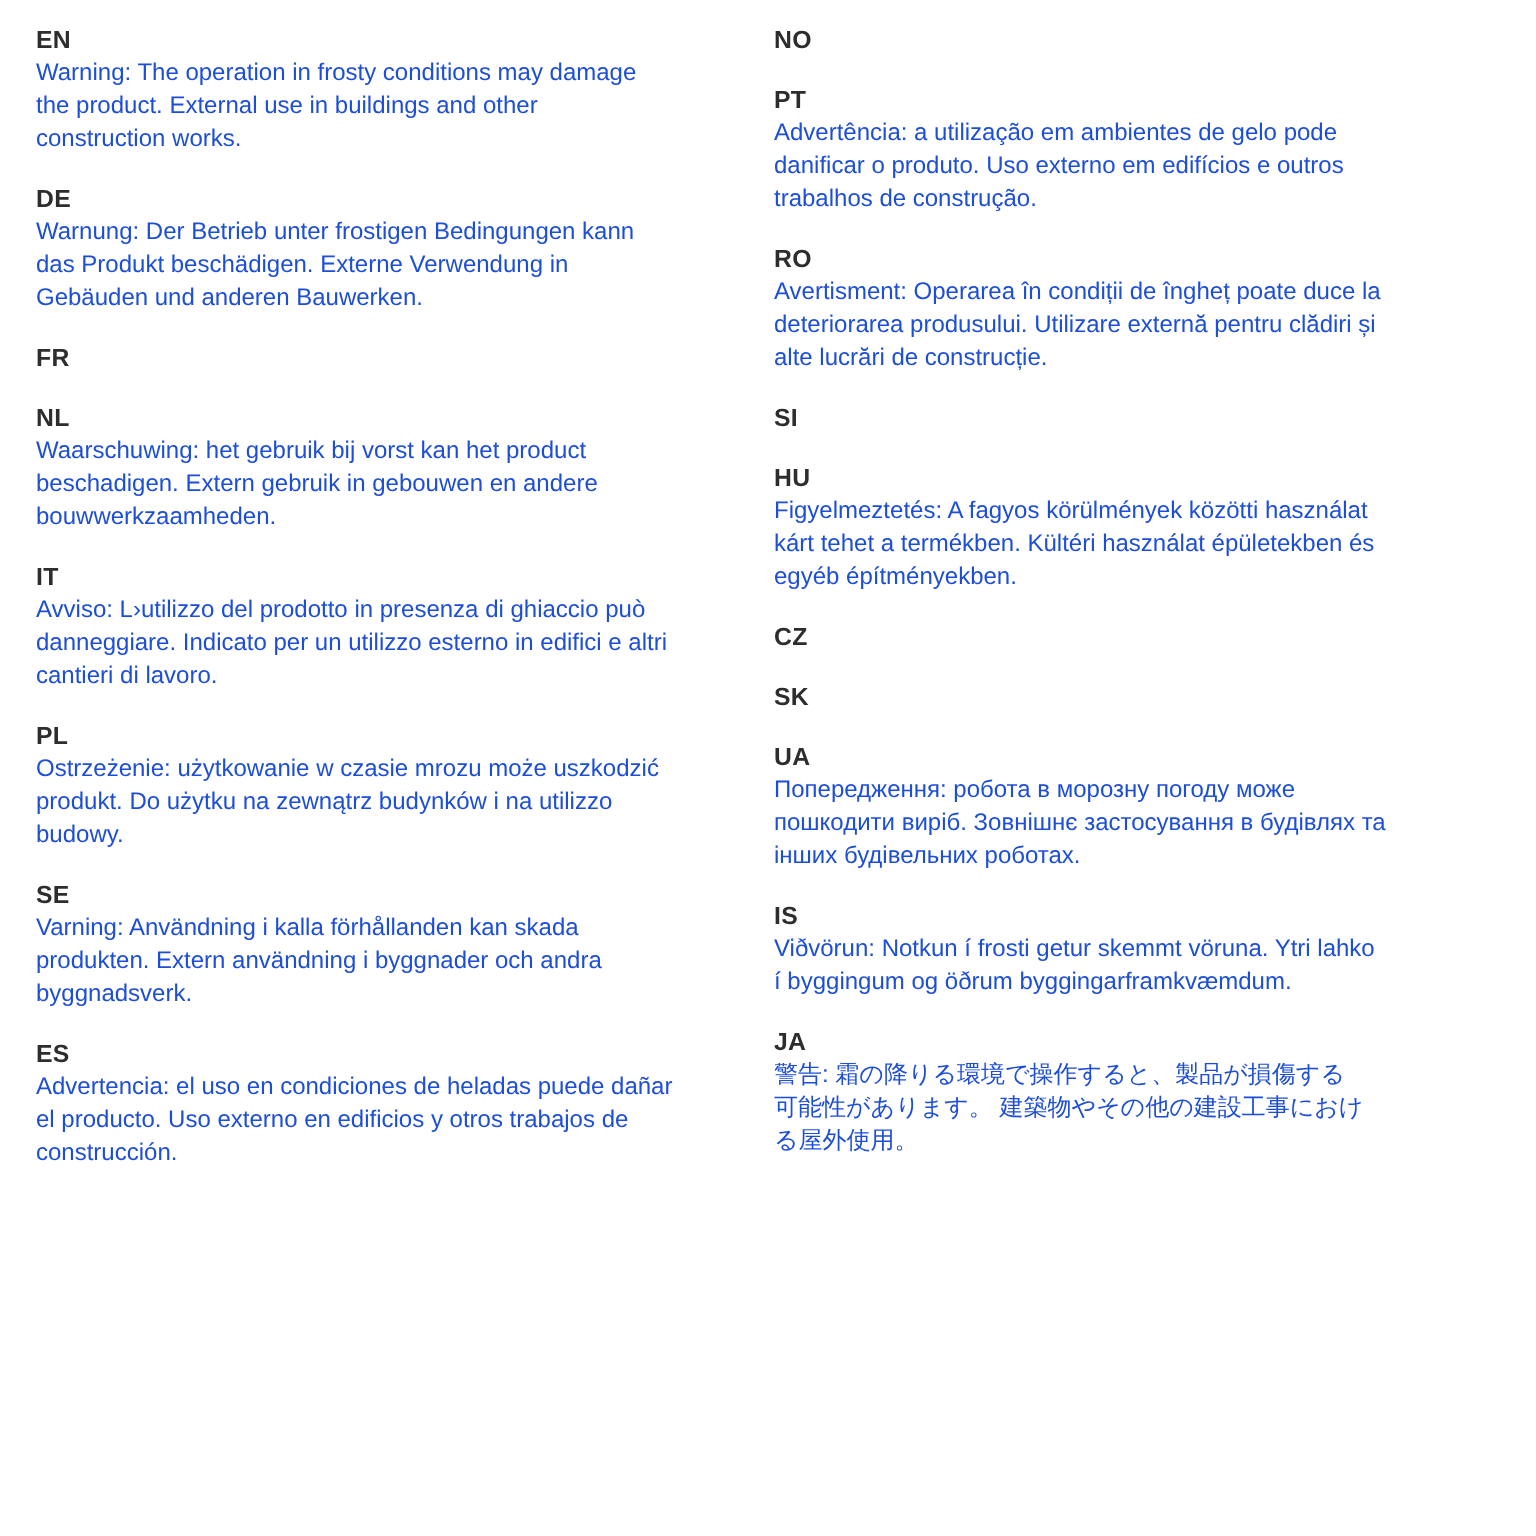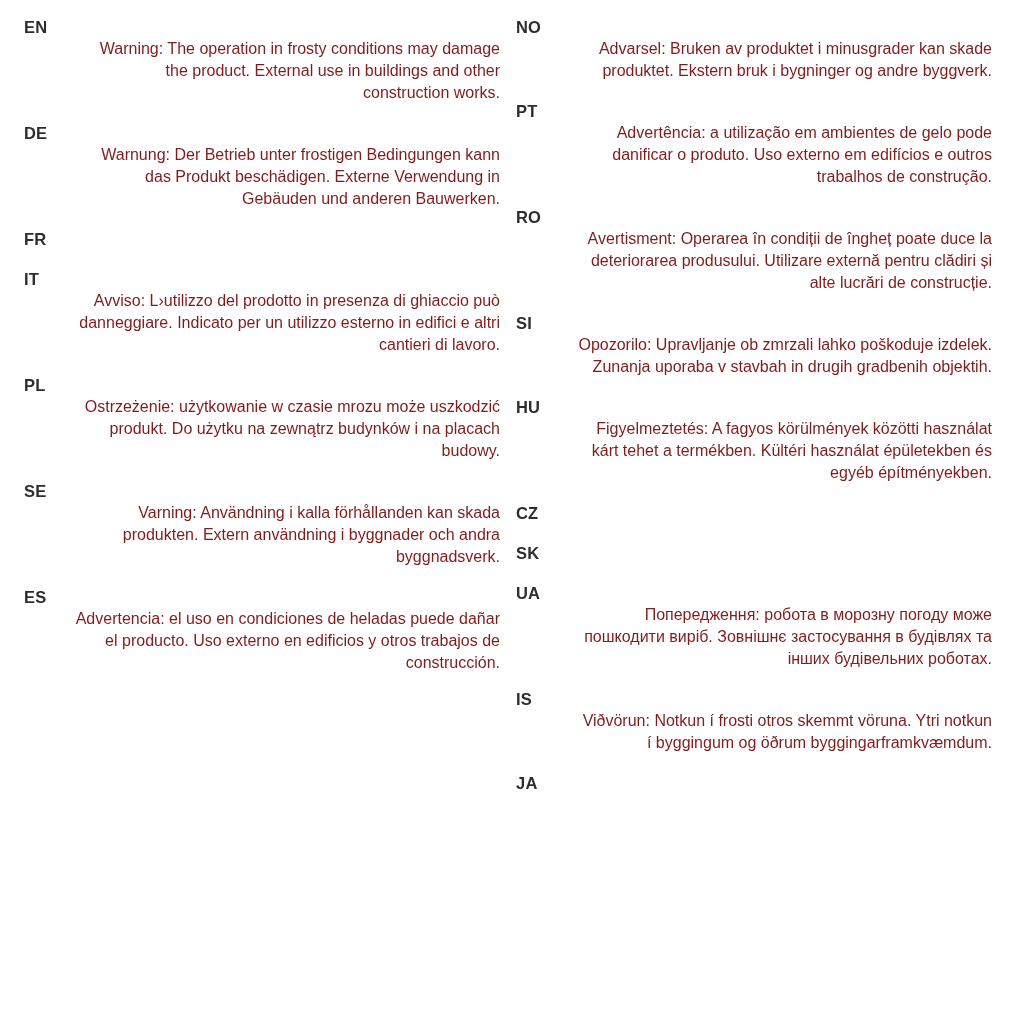--- a/index.html
+++ b/index.html
@@ -33,23 +33,22 @@
     font-weight: 700;
     color: #2d2d2d;
     letter-spacing: 0.2px;
   }
   .lang-block p {
     margin: 0;
     padding: 0;
     font-size: 16px;
     line-height: 22px;
     font-weight: 400;
-    color: #7f1d1d;
+    color: #1d4ed8;
     white-space: pre-line;
-    text-align: right;
   }
 </style>
 </head>
 <body>
 
 <div class="page">
   <div class="col">
       <section class="lang-block">
         <h2>EN</h2>
         <p>Warning: The operation in frosty conditions may damage
@@ -59,68 +58,70 @@
       <section class="lang-block">
         <h2>DE</h2>
         <p>Warnung: Der Betrieb unter frostigen Bedingungen kann
 das Produkt beschädigen. Externe Verwendung in
 Gebäuden und anderen Bauwerken.</p>
       </section>
       <section class="lang-block">
         <h2>FR</h2>
       </section>
       <section class="lang-block">
+        <h2>NL</h2>
+        <p>Waarschuwing: het gebruik bij vorst kan het product
+beschadigen. Extern gebruik in gebouwen en andere
+bouwwerkzaamheden.</p>
+      </section>
+      <section class="lang-block">
         <h2>IT</h2>
         <p>Avviso: L›utilizzo del prodotto in presenza di ghiaccio può
 danneggiare. Indicato per un utilizzo esterno in edifici e altri
 cantieri di lavoro.</p>
       </section>
       <section class="lang-block">
         <h2>PL</h2>
         <p>Ostrzeżenie: użytkowanie w czasie mrozu może uszkodzić
-produkt. Do użytku na zewnątrz budynków i na placach
+produkt. Do użytku na zewnątrz budynków i na utilizzo
 budowy.</p>
       </section>
       <section class="lang-block">
         <h2>SE</h2>
         <p>Varning: Användning i kalla förhållanden kan skada
 produkten. Extern användning i byggnader och andra
 byggnadsverk.</p>
       </section>
       <section class="lang-block">
         <h2>ES</h2>
         <p>Advertencia: el uso en condiciones de heladas puede dañar
 el producto. Uso externo en edificios y otros trabajos de
 construcción.</p>
       </section>
       <section class="lang-block">
       </section>
     </div>
   <div class="col">
       <section class="lang-block">
         <h2>NO</h2>
-        <p>Advarsel: Bruken av produktet i minusgrader kan skade
-produktet. Ekstern bruk i bygninger og andre byggverk.</p>
       </section>
       <section class="lang-block">
         <h2>PT</h2>
         <p>Advertência: a utilização em ambientes de gelo pode
 danificar o produto. Uso externo em edifícios e outros
 trabalhos de construção.</p>
       </section>
       <section class="lang-block">
         <h2>RO</h2>
         <p>Avertisment: Operarea în condiții de îngheț poate duce la
 deteriorarea produsului. Utilizare externă pentru clădiri și
 alte lucrări de construcție.</p>
       </section>
       <section class="lang-block">
         <h2>SI</h2>
-        <p>Opozorilo: Upravljanje ob zmrzali lahko poškoduje izdelek.
-Zunanja uporaba v stavbah in drugih gradbenih objektih.</p>
       </section>
       <section class="lang-block">
         <h2>HU</h2>
         <p>Figyelmeztetés: A fagyos körülmények közötti használat
 kárt tehet a termékben. Kültéri használat épületekben és
 egyéb építményekben.</p>
       </section>
       <section class="lang-block">
         <h2>CZ</h2>
       </section>
@@ -128,20 +129,23 @@
         <h2>SK</h2>
       </section>
       <section class="lang-block">
         <h2>UA</h2>
         <p>Попередження: робота в морозну погоду може
 пошкодити виріб. Зовнішнє застосування в будівлях та
 інших будівельних роботах.</p>
       </section>
       <section class="lang-block">
         <h2>IS</h2>
-        <p>Viðvörun: Notkun í frosti otros skemmt vöruna. Ytri notkun
+        <p>Viðvörun: Notkun í frosti getur skemmt vöruna. Ytri lahko
 í byggingum og öðrum byggingarframkvæmdum.</p>
       </section>
       <section class="lang-block">
         <h2>JA</h2>
+        <p>警告: 霜の降りる環境で操作すると、製品が損傷する
+可能性があります。 建築物やその他の建設工事におけ
+る屋外使用。</p>
       </section>
     </div>
 </div>
 
 </body></html>

